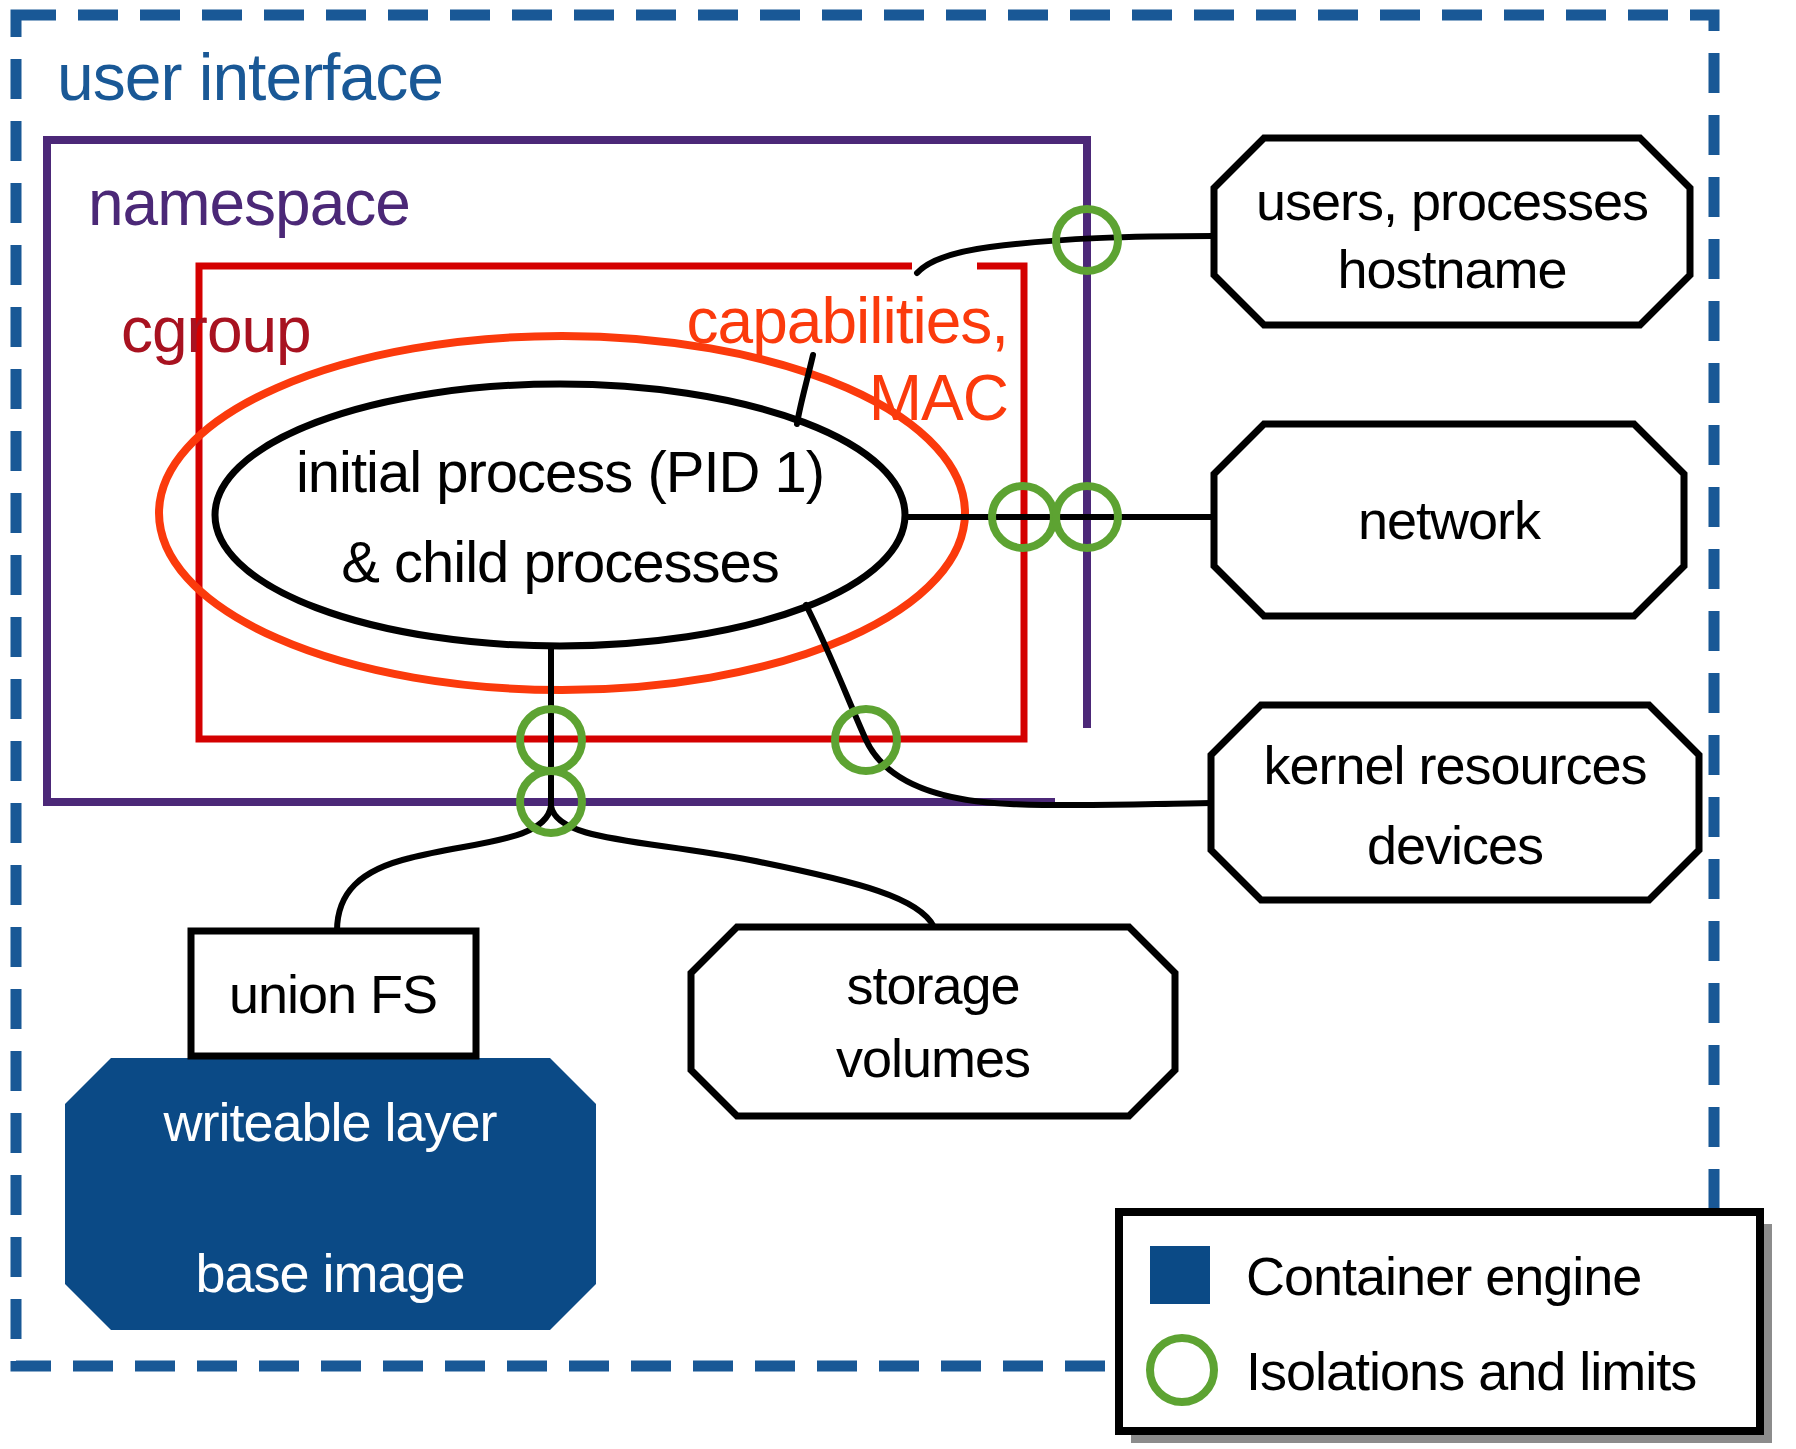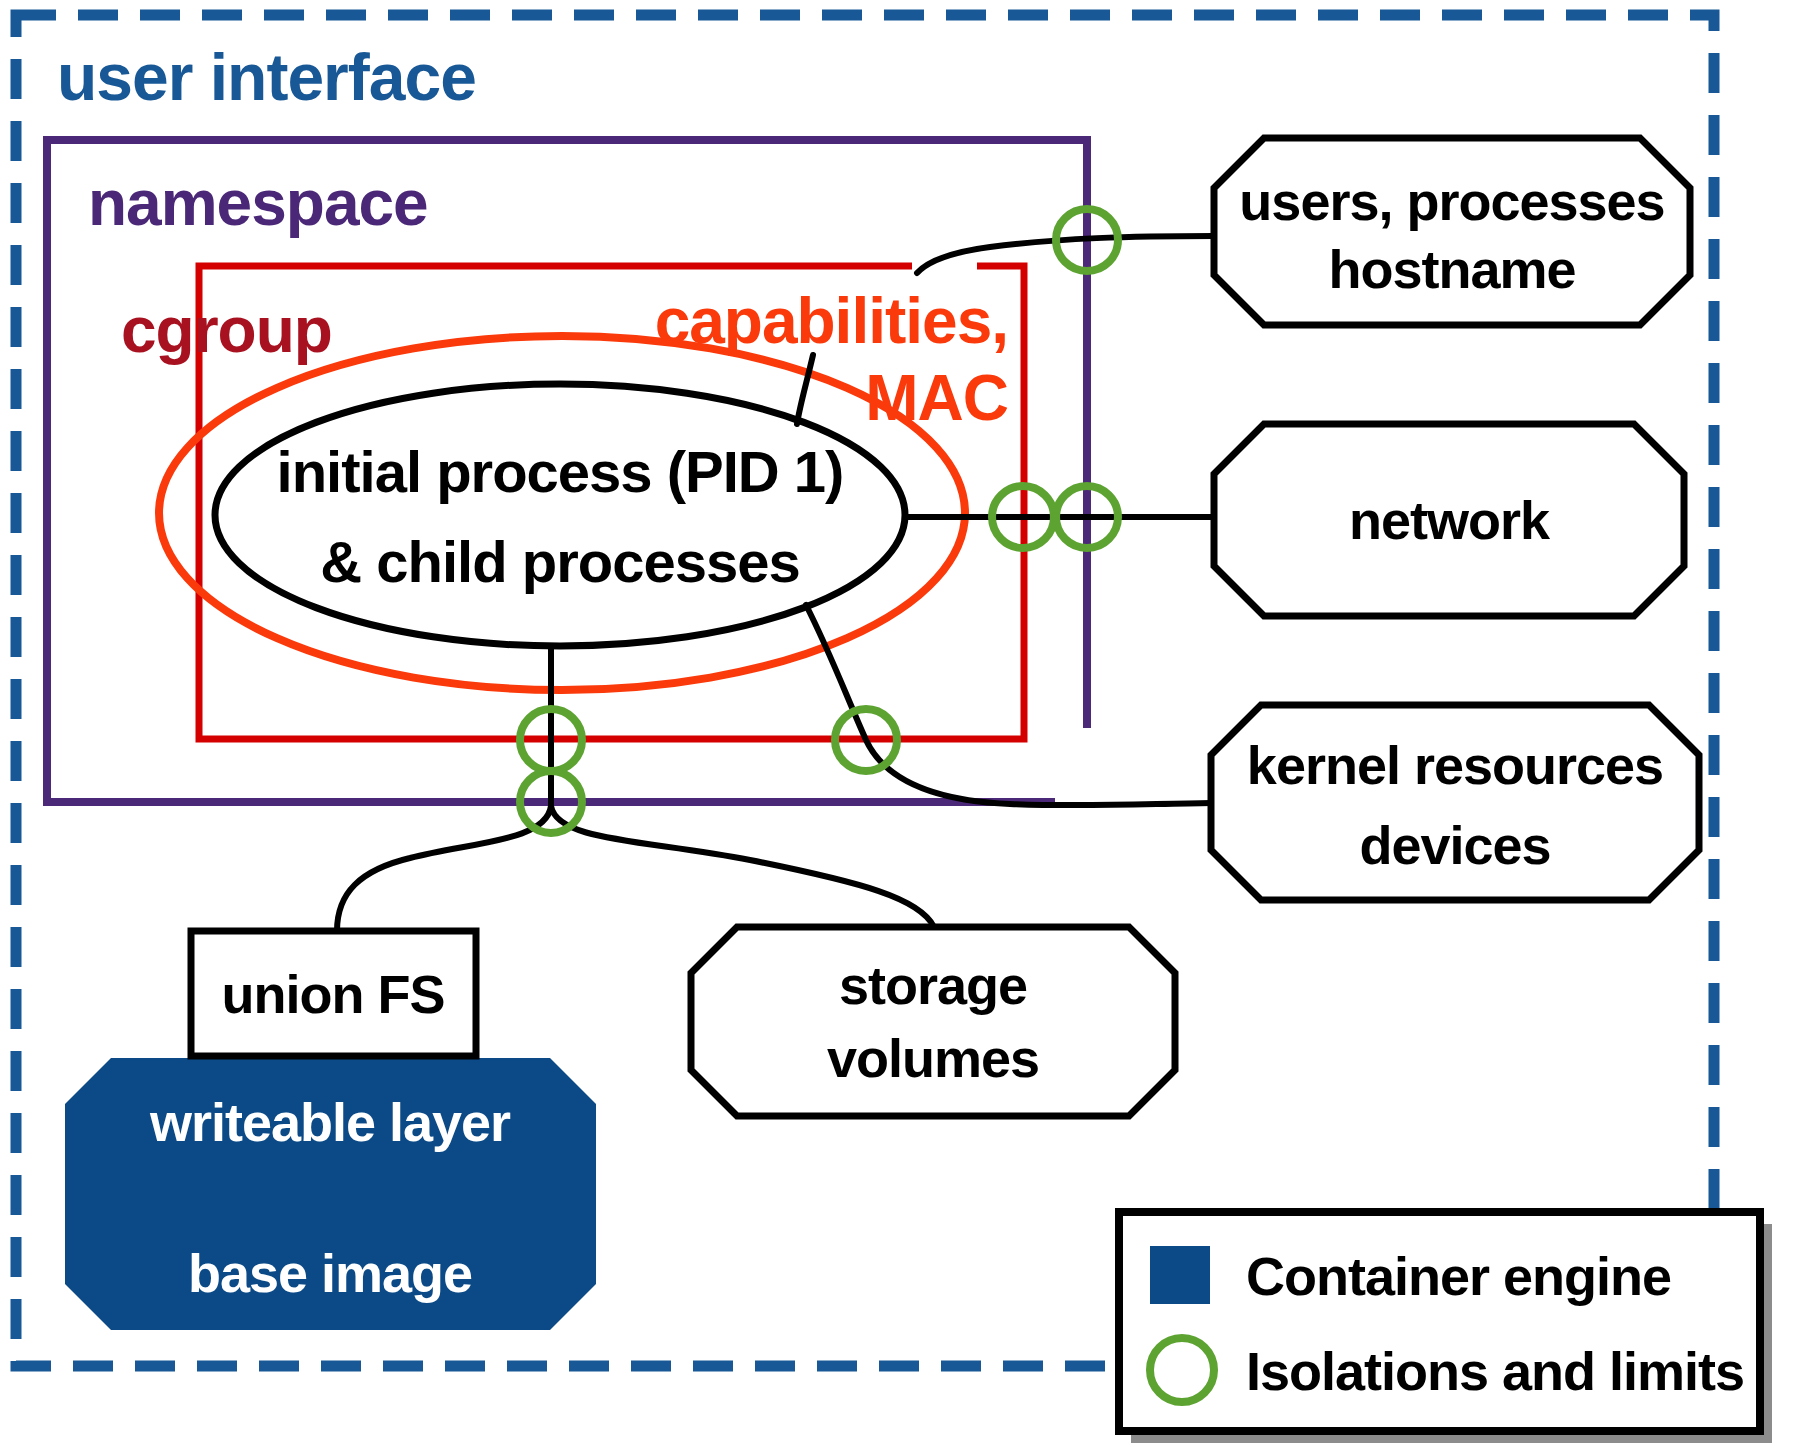--- a/index.html
+++ b/index.html
@@ -6,21 +6,20 @@
     margin: 0;
     padding: 0;
     background: #ffffff;
   }
   #stage {
     position: relative;
     width: 1796px;
     height: 1449px;
     background: #ffffff;
     font-family: "Liberation Sans", sans-serif;
-    font-weight: bold;
   }
   svg text {
     font-family: "Liberation Sans", sans-serif;
     letter-spacing: -1px;
   }
   .lbl-ui        { font-size: 66px; fill: #195896; }
   .lbl-namespace { font-size: 64px; fill: #4B2877; }
   .lbl-cgroup    { font-size: 64px; fill: #A81220; }
   .lbl-cap       { font-size: 64px; fill: #FB3A0C; text-anchor: end; }
   .lbl-ellipse   { font-size: 58px; fill: #000000; text-anchor: middle; }

